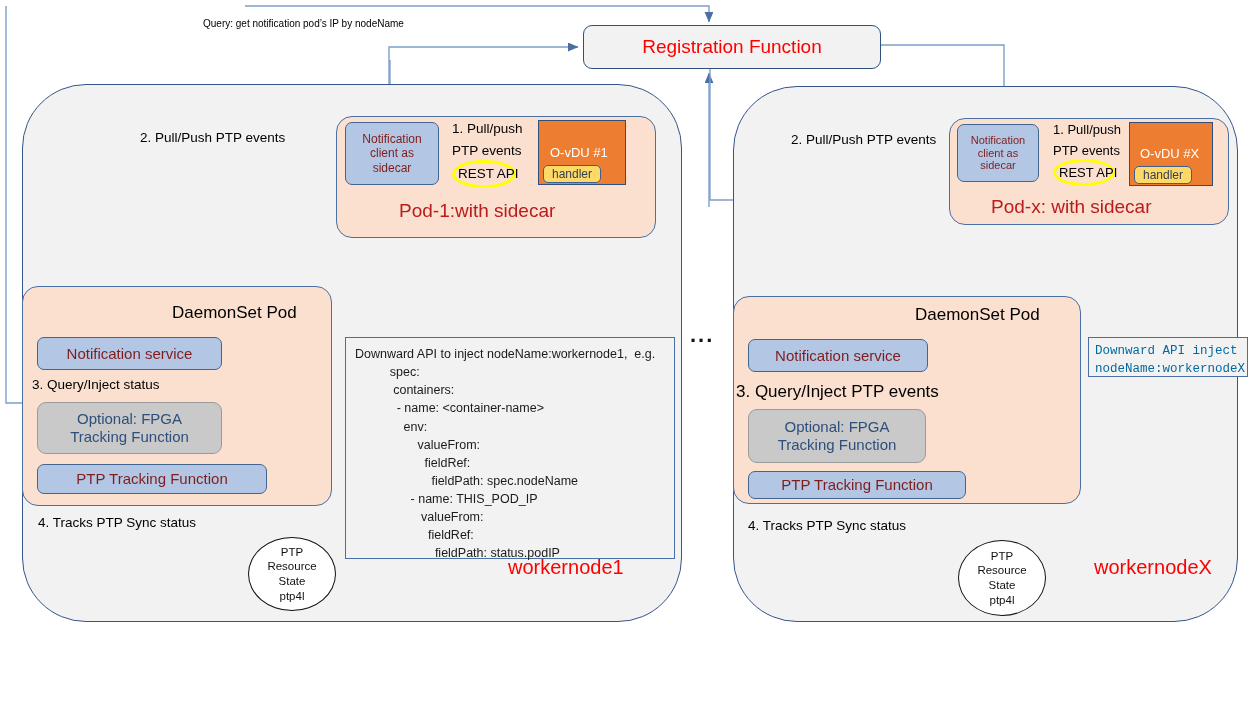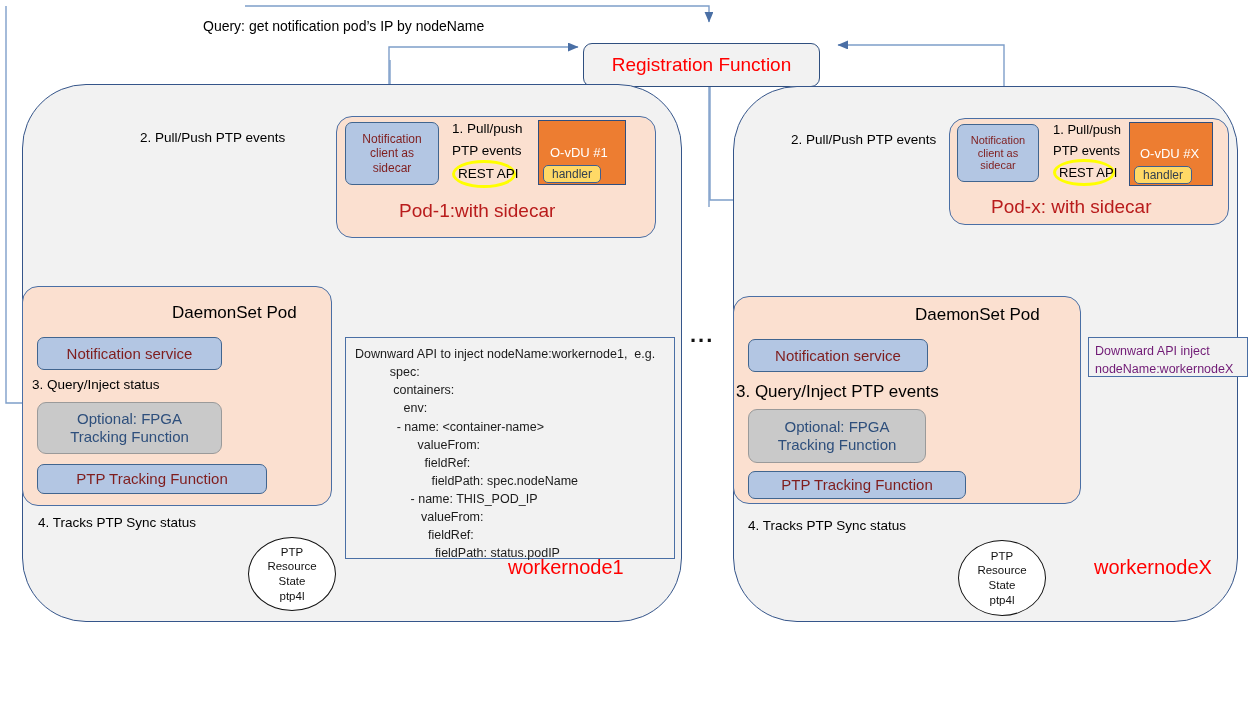--- a/index.html
+++ b/index.html
@@ -111,21 +111,22 @@
     display:flex;align-items:center;justify-content:center;
     white-space:nowrap;
   }
 
   
   .notebox{
     position:absolute;
     background:#f2f2f2;
     border:1.1px solid #4a6fa5;
     box-sizing:border-box;
-    color:#701a75;
+    color:#0369a1;
+    font-family:Liberation Mono, monospace;
   }
   .codebox{
     position:absolute;
     background:#f2f2f2;
     border:1.1px solid #4a6fa5;
     box-sizing:border-box;
     color:#1b1b1b;
     font-size:12.5px;
     line-height:1.45;
     padding:7px 9px 5px 9px;
@@ -270,23 +271,23 @@
 
     <g stroke="#4a6fa5" stroke-width="1.5" fill="none">
       <path d="M968,500 L995,545" marker-end="url(#ahs)" marker-start="url(#ahs)"></path>
     </g>
 
     <g stroke="#7e9ec9" stroke-width="1.4" fill="none">
       <path d="M710,58 L710,200 L765,200 L765,500"></path>
     </g>
   </svg>
 
-  <div class="lbl" style="left:203px;top:18px;font-size:14px;">Query: get notification pod’s IP by nodeName</div>
-
-  <div class="regfn" style="left:583px;top:43px;width:237px;height:44px;">Registration Function</div>
+  <div class="lbl" style="left:203px;top:18px;font-size:10px;">Query: get notification pod’s IP by nodeName</div>
+
+  <div class="regfn" style="left:583px;top:25px;width:298px;height:44px;">Registration Function</div>
 
   <div class="dots" style="left:690px;top:322px;">...</div>
 
   <div class="worker" style="left:22px;top:84px;width:660px;height:538px;"></div>
 
   <div class="worker-label" style="left:508px;top:556px;">workernode1</div>
 
   <div class="pod" style="left:336px;top:116px;width:320px;height:122px;"></div>
   <div class="pod-title" style="left:399px;top:200px;">Pod-1:with sidecar</div>
 
@@ -328,22 +329,22 @@
     <span>PTP</span>
     <span>Resource</span>
     <span>State</span>
     <span>ptp4l</span>
   </div>
 
   <div class="codebox" style="left:345px;top:337px;width:330px;height:222px;">
     <span class="ln">Downward API to inject nodeName:workernode1,  e.g.</span>
     <span class="ln">          spec:</span>
     <span class="ln">           containers:</span>
+    <span class="ln">            - name: &lt;container-name&gt;</span>
     <span class="ln">              env:</span>
-    <span class="ln">            - name: &lt;container-name&gt;</span>
     <span class="ln">                  valueFrom:</span>
     <span class="ln">                    fieldRef:</span>
     <span class="ln">                      fieldPath: spec.nodeName</span>
     <span class="ln">                - name: THIS_POD_IP</span>
     <span class="ln">                   valueFrom:</span>
     <span class="ln">                     fieldRef:</span>
     <span class="ln">                       fieldPath: status.podIP</span>
   </div>
 
   <div class="worker" style="left:733px;top:86px;width:505px;height:536px;"></div>

